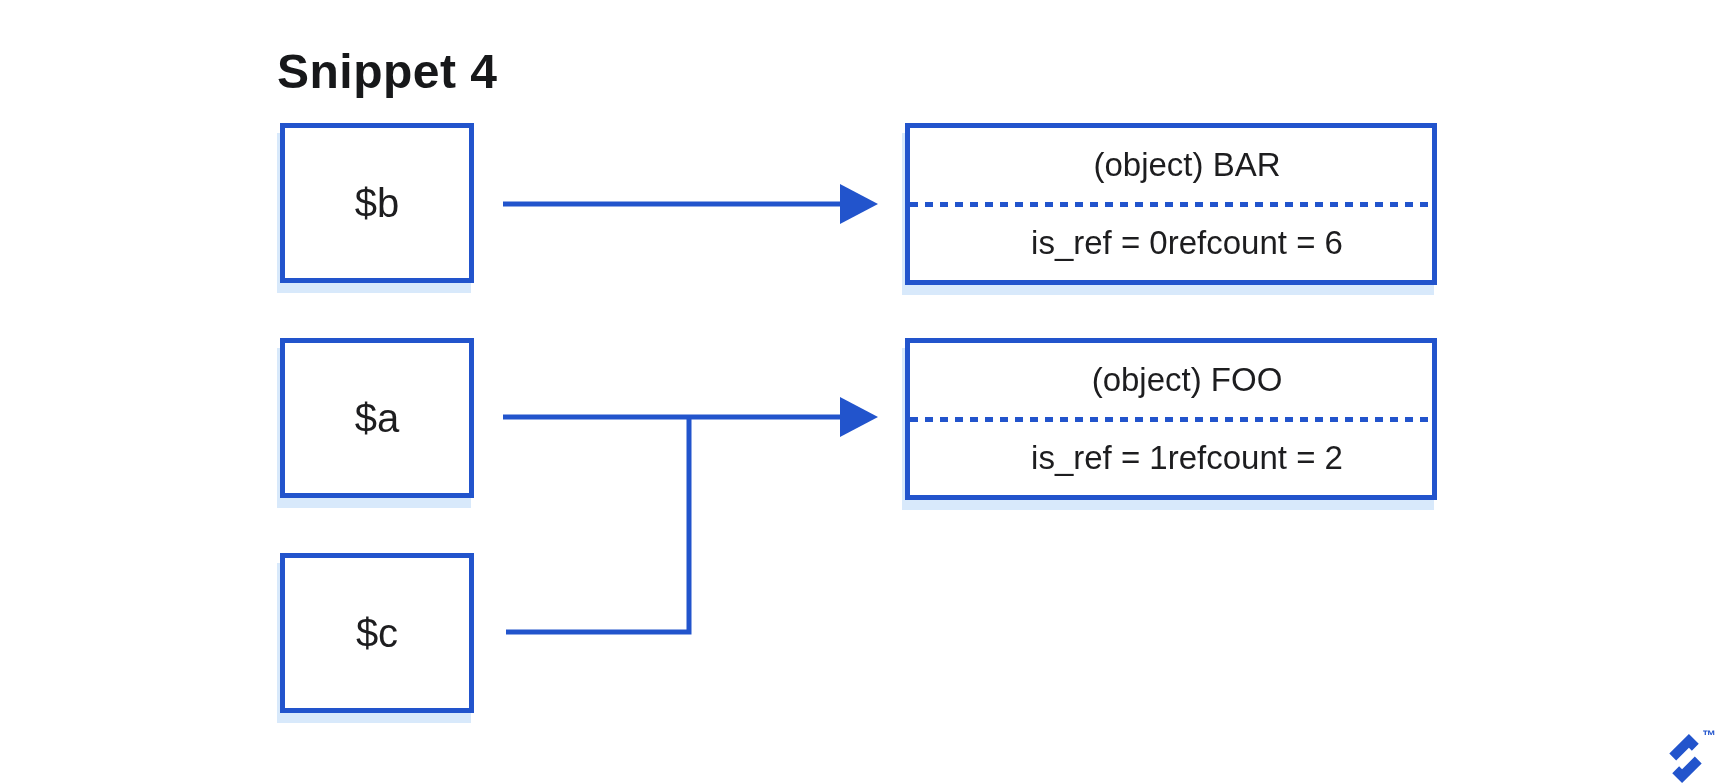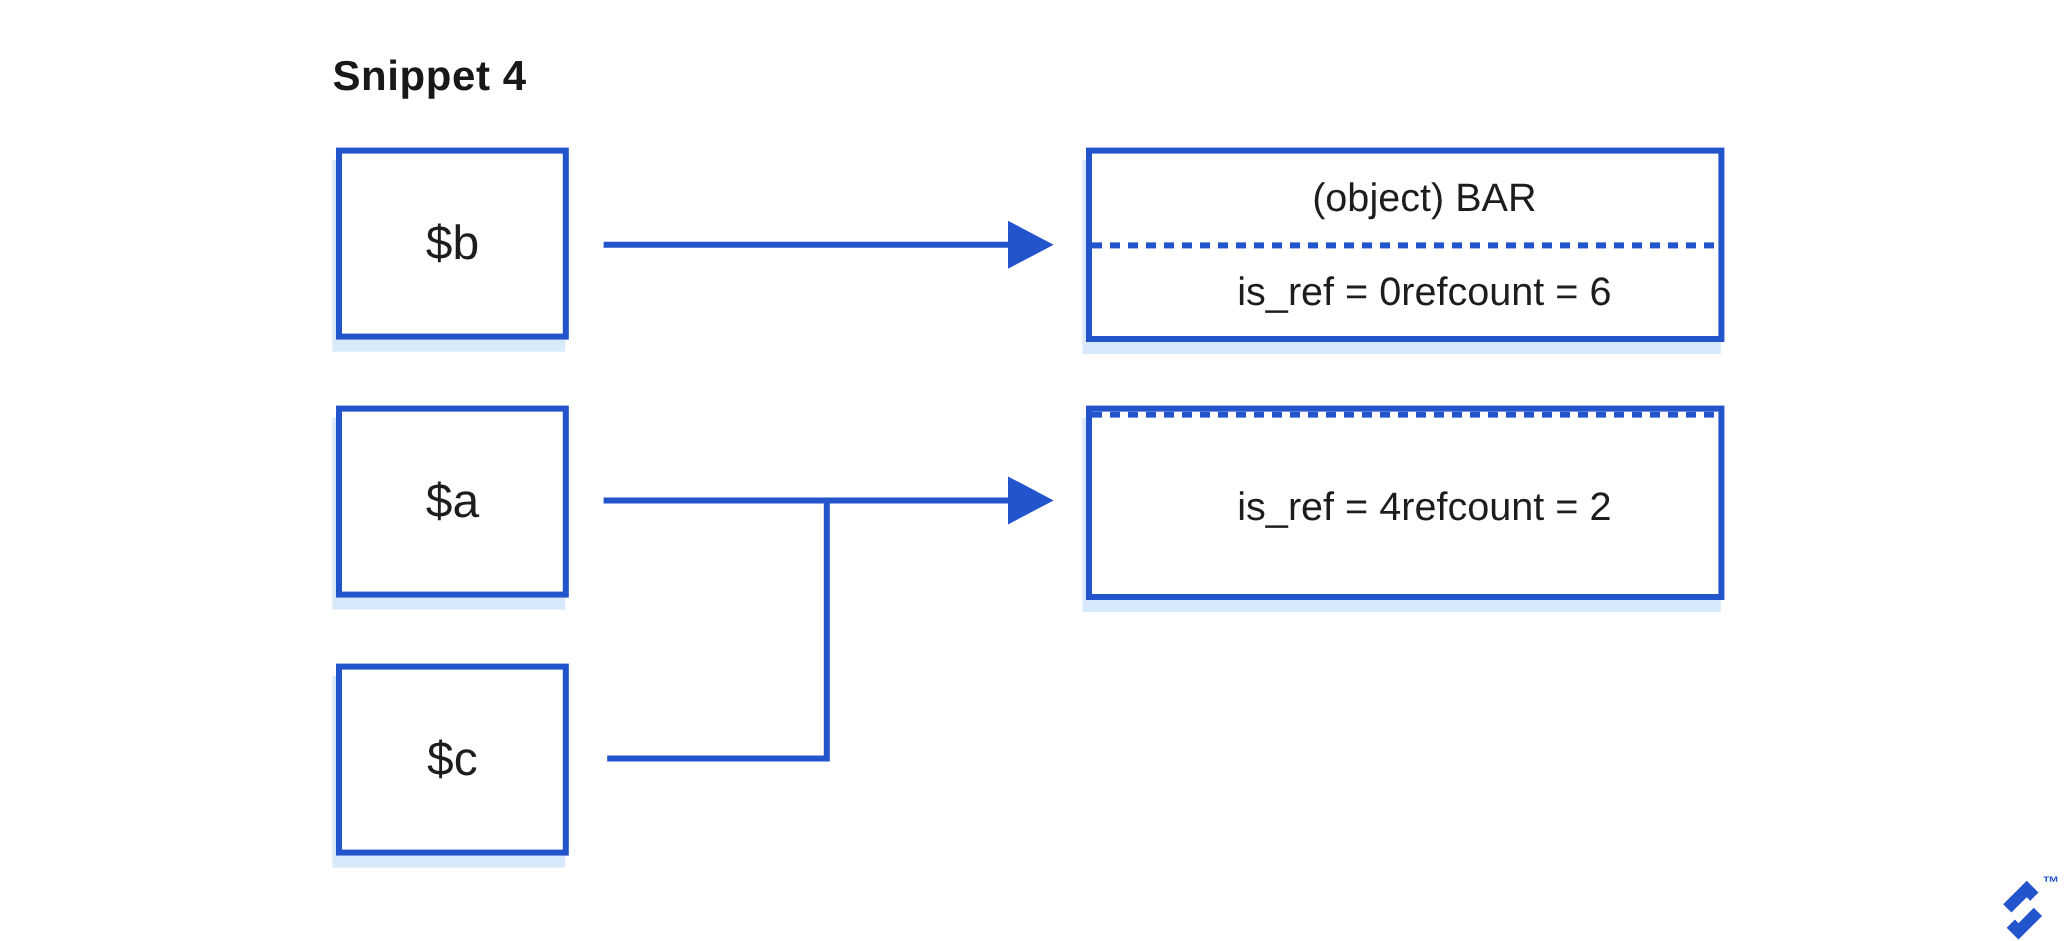--- a/index.html
+++ b/index.html
@@ -8,21 +8,21 @@
     width:1720px;height:784px;
     background:#ffffff;
     overflow:hidden;
     font-family:"Liberation Sans", sans-serif;
     color:#1d1d1f;
   }
   .title{
     position:absolute;
     left:277px;top:44px;
     margin:0;
-    font-size:35px;
+    font-size:48px;
     font-weight:700;
     letter-spacing:0.5px;
     color:#17181a;
   }
   .var-box{
     position:absolute;
     width:194px;height:160px;
     box-sizing:border-box;
     background:#ffffff;
     border:5px solid #2254cc;
@@ -94,23 +94,24 @@
 
   <div class="obj-box" style="top:123px;">
     <div class="obj-row">(object) BAR</div>
     <div class="obj-sep"></div>
     <div class="obj-row fields">
       <span>is_ref = 0</span>
       <span>refcount = 6</span>
     </div>
   </div>
   <div class="obj-box" style="top:338px;">
+    <div class="obj-row">(object) FOO</div>
     <div class="obj-sep"></div>
     <div class="obj-row fields">
-      <span>is_ref = 4</span>
+      <span>is_ref = 1</span>
       <span>refcount = 2</span>
     </div>
   </div>
 
   <svg class="overlay" width="1720" height="784">
     <g>
       <line x1="503" y1="204" x2="843" y2="204"></line>
       <polygon points="840,184 878,204 840,224"></polygon>
     </g>
     <g>

